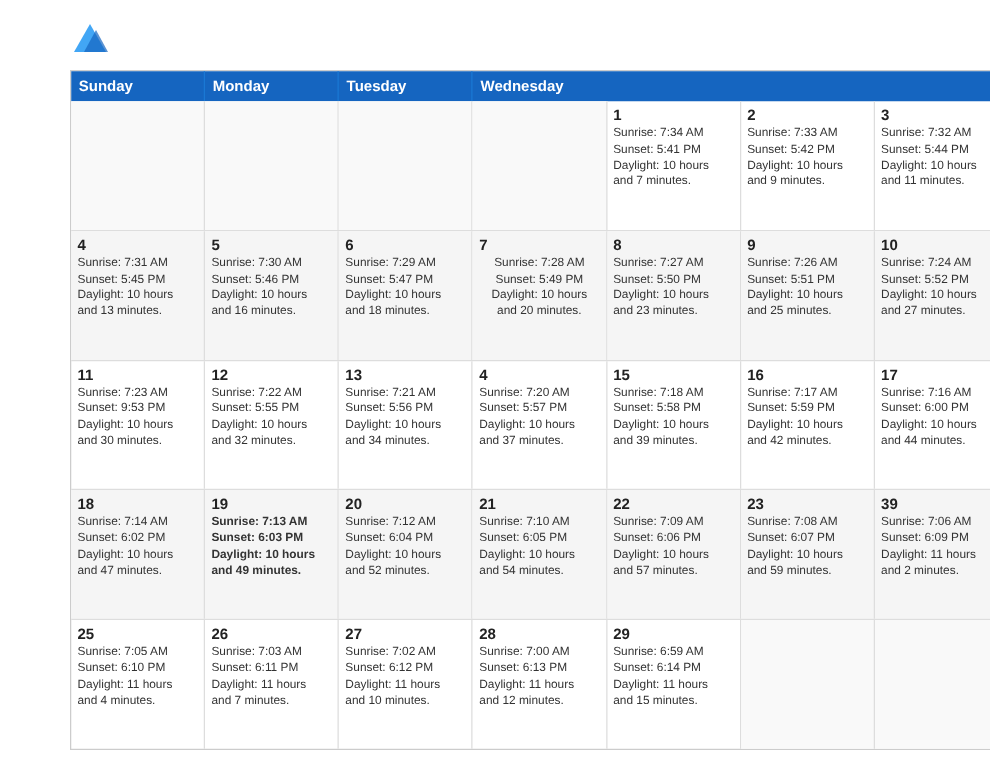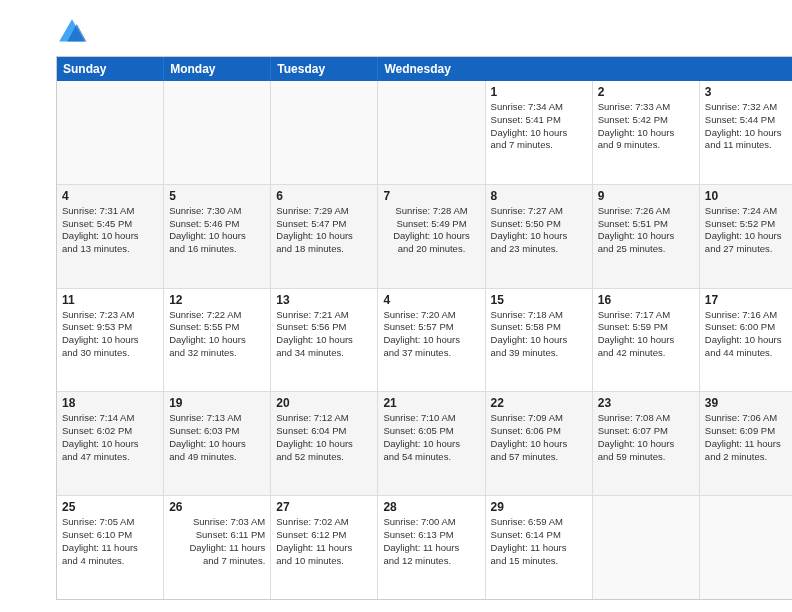--- a/index.html
+++ b/index.html
@@ -271,21 +271,21 @@
         <div class="cal-row alt-row">
           <div class="cal-cell">
             <div class="day-num">18</div>
             <div class="cell-text" style="white-space: pre-line;">Sunrise: 7:14 AM
 Sunset: 6:02 PM
 Daylight: 10 hours
 and 47 minutes.</div>
           </div>
           <div class="cal-cell">
             <div class="day-num">19</div>
-            <div class="cell-text" style="white-space: pre-line;">Sunrise: 7:13 AM
+            <div class="cell-text" style="white-space: pre-line; font-weight: bold;">Sunrise: 7:13 AM
 Sunset: 6:03 PM
 Daylight: 10 hours
 and 49 minutes.</div>
           </div>
           <div class="cal-cell">
             <div class="day-num">20</div>
             <div class="cell-text" style="white-space: pre-line;">Sunrise: 7:12 AM
 Sunset: 6:04 PM
 Daylight: 10 hours
 and 52 minutes.</div>
@@ -322,21 +322,21 @@
         <div class="cal-row">
           <div class="cal-cell">
             <div class="day-num">25</div>
             <div class="cell-text" style="white-space: pre-line;">Sunrise: 7:05 AM
 Sunset: 6:10 PM
 Daylight: 11 hours
 and 4 minutes.</div>
           </div>
           <div class="cal-cell">
             <div class="day-num">26</div>
-            <div class="cell-text" style="white-space: pre-line; text-align: right;">Sunrise: 7:03 AM
+            <div class="cell-text" style="white-space: pre-line;">Sunrise: 7:03 AM
 Sunset: 6:11 PM
 Daylight: 11 hours
 and 7 minutes.</div>
           </div>
           <div class="cal-cell">
             <div class="day-num">27</div>
             <div class="cell-text" style="white-space: pre-line;">Sunrise: 7:02 AM
 Sunset: 6:12 PM
 Daylight: 11 hours
 and 10 minutes.</div>

